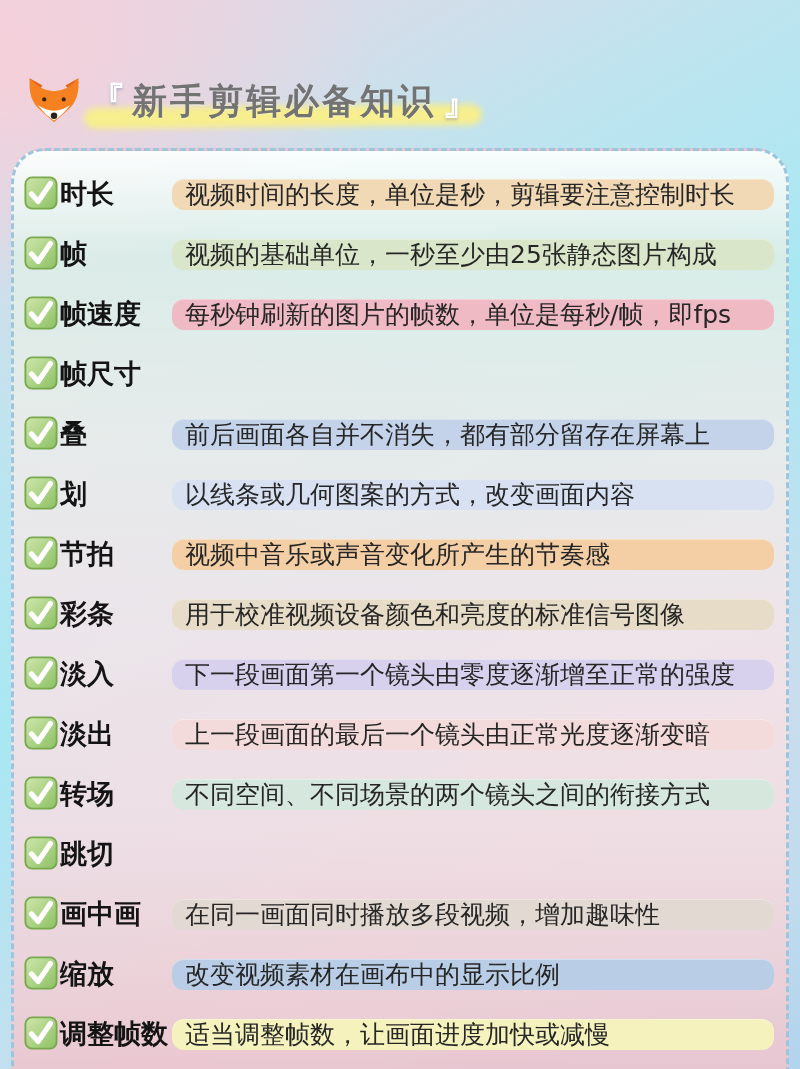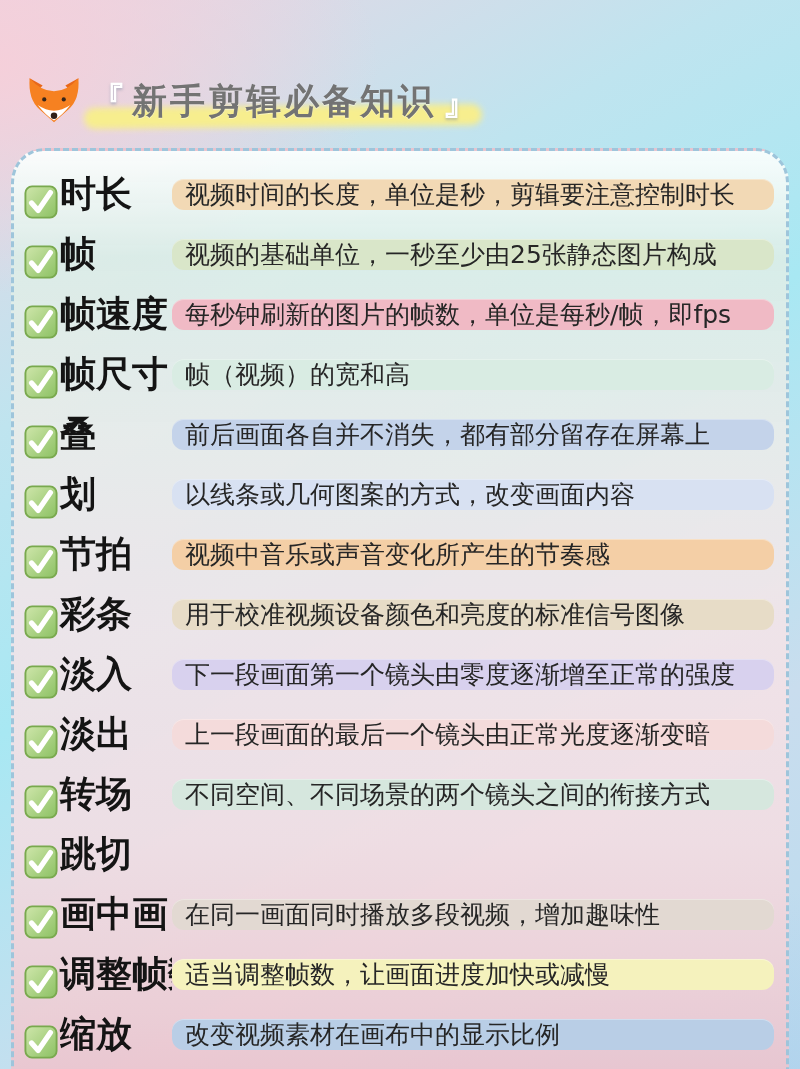--- a/index.html
+++ b/index.html
@@ -37,22 +37,22 @@
       rgba(252,255,254,0.92) 0%,
       rgba(220,237,231,0.90) 11%,
       rgba(236,236,233,0.88) 30%,
       rgba(244,228,232,0.88) 50%,
       rgba(244,221,226,0.88) 72%,
       rgba(240,204,211,0.88) 90%,
       rgba(237,191,201,0.88) 100%);
   }
   .row{display:flex;align-items:center;height:48px;margin-bottom:12px;}
   .term{
-    flex:0 0 148px;display:flex;align-items:flex-end;
-    font-size:36px;font-weight:800;color:#141414;letter-spacing:0;
+    flex:0 0 148px;display:flex;align-items:flex-start;
+    font-size:27px;font-weight:800;color:#141414;letter-spacing:0;
     white-space:nowrap;overflow:hidden;
   }
   .check{width:34px;height:34px;flex:0 0 34px;margin-right:2px;display:inline-block;}
   .pill{
     flex:1;height:31px;display:flex;align-items:center;
     border-radius:12px;padding:0 13px;
     font-size:25px;color:#262626;white-space:nowrap;overflow:hidden;
     box-shadow:inset 0 1px 0 rgba(255,255,255,0.35);
   }
   .hidden-defs{position:absolute;width:0;height:0;overflow:hidden;}
@@ -127,23 +127,20 @@
   </div>
 
   <div class="row">
     <div class="term">
       <svg class="check" viewBox="0 0 36 36">
           <rect x="1.5" y="1.5" width="33" height="33" rx="7" fill="url(#ckg)" stroke="#79a94e" stroke-width="2"></rect>
           <path d="M8 19 L15 27 L28 8" fill="none" stroke="#fff" stroke-width="5.5" stroke-linecap="round" stroke-linejoin="round"></path>
         </svg>
       <span>帧尺寸</span>
     </div>
-    <div class="pill" style="background: rgb(217, 236, 227);">
-        <span>帧（视频）的宽和高</span>
-      </div>
   </div>
 
   <div class="row">
     <div class="term">
       <svg class="check" viewBox="0 0 36 36">
           <rect x="1.5" y="1.5" width="33" height="33" rx="7" fill="url(#ckg)" stroke="#79a94e" stroke-width="2"></rect>
           <path d="M8 19 L15 27 L28 8" fill="none" stroke="#fff" stroke-width="5.5" stroke-linecap="round" stroke-linejoin="round"></path>
         </svg>
       <span>叠</span>
     </div>
@@ -252,33 +249,33 @@
         <span>在同一画面同时播放多段视频，增加趣味性</span>
       </div>
   </div>
 
   <div class="row">
     <div class="term">
       <svg class="check" viewBox="0 0 36 36">
           <rect x="1.5" y="1.5" width="33" height="33" rx="7" fill="url(#ckg)" stroke="#79a94e" stroke-width="2"></rect>
           <path d="M8 19 L15 27 L28 8" fill="none" stroke="#fff" stroke-width="5.5" stroke-linecap="round" stroke-linejoin="round"></path>
         </svg>
+      <span>缩放</span>
+    </div>
+    <div class="pill" style="background: rgb(185, 206, 230);">
+        <span>改变视频素材在画布中的显示比例</span>
+      </div>
+  </div>
+
+  <div class="row">
+    <div class="term">
+      <svg class="check" viewBox="0 0 36 36">
+          <rect x="1.5" y="1.5" width="33" height="33" rx="7" fill="url(#ckg)" stroke="#79a94e" stroke-width="2"></rect>
+          <path d="M8 19 L15 27 L28 8" fill="none" stroke="#fff" stroke-width="5.5" stroke-linecap="round" stroke-linejoin="round"></path>
+        </svg>
       <span>调整帧数</span>
     </div>
     <div class="pill" style="background: rgb(245, 242, 189);">
         <span>适当调整帧数，让画面进度加快或减慢</span>
       </div>
   </div>
 
-  <div class="row">
-    <div class="term">
-      <svg class="check" viewBox="0 0 36 36">
-          <rect x="1.5" y="1.5" width="33" height="33" rx="7" fill="url(#ckg)" stroke="#79a94e" stroke-width="2"></rect>
-          <path d="M8 19 L15 27 L28 8" fill="none" stroke="#fff" stroke-width="5.5" stroke-linecap="round" stroke-linejoin="round"></path>
-        </svg>
-      <span>缩放</span>
-    </div>
-    <div class="pill" style="background: rgb(185, 206, 230);">
-        <span>改变视频素材在画布中的显示比例</span>
-      </div>
-  </div>
-
 </div>
 
 </body></html>

